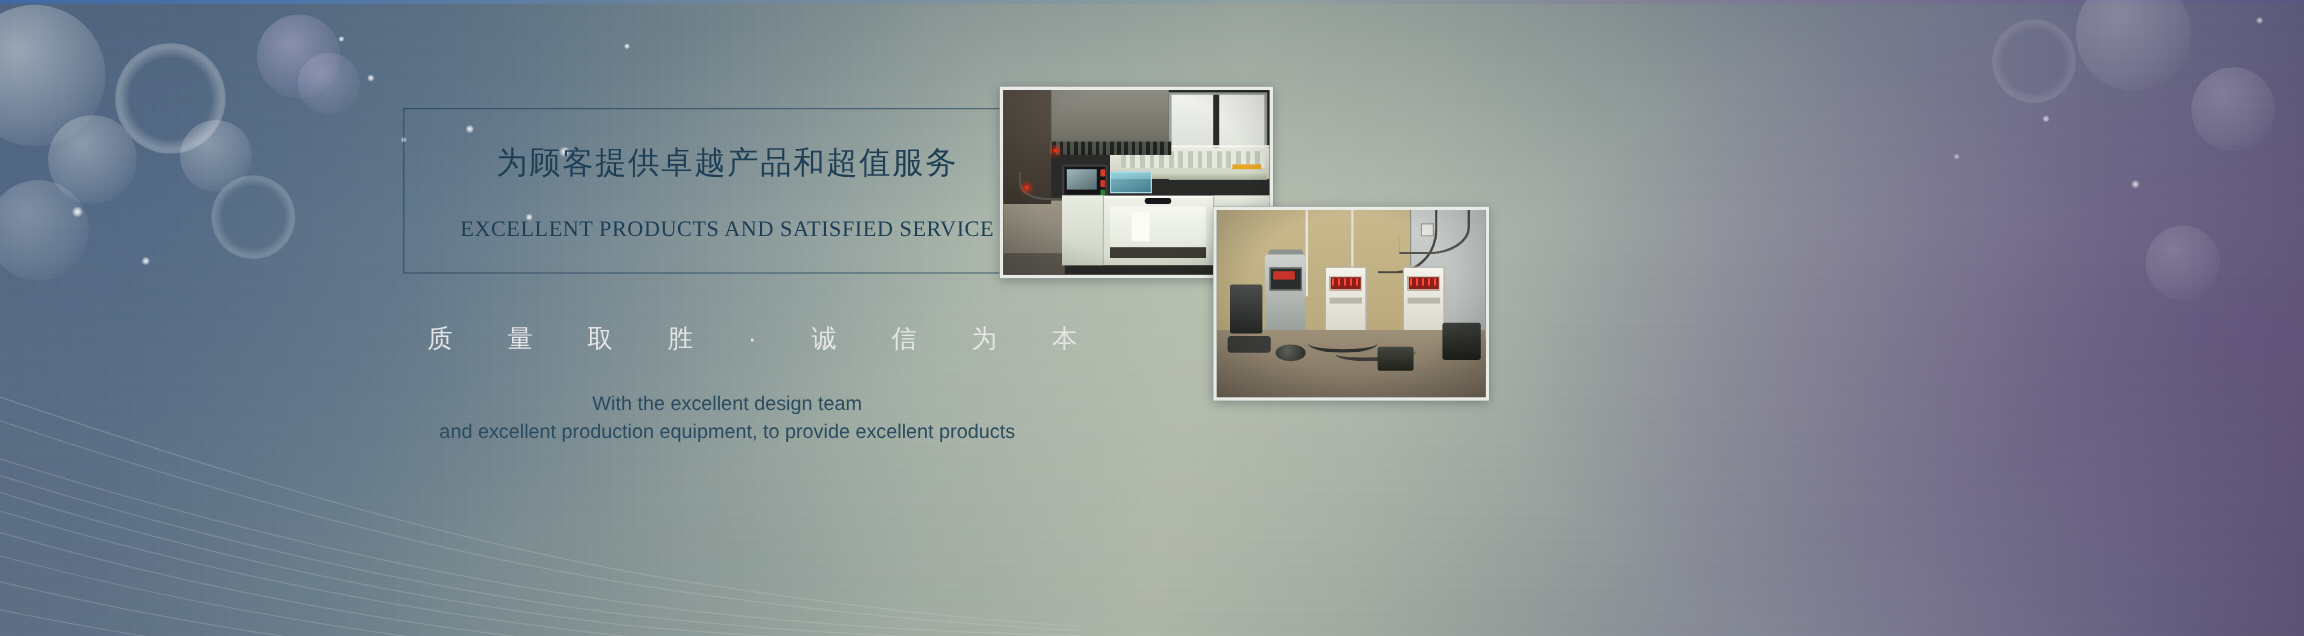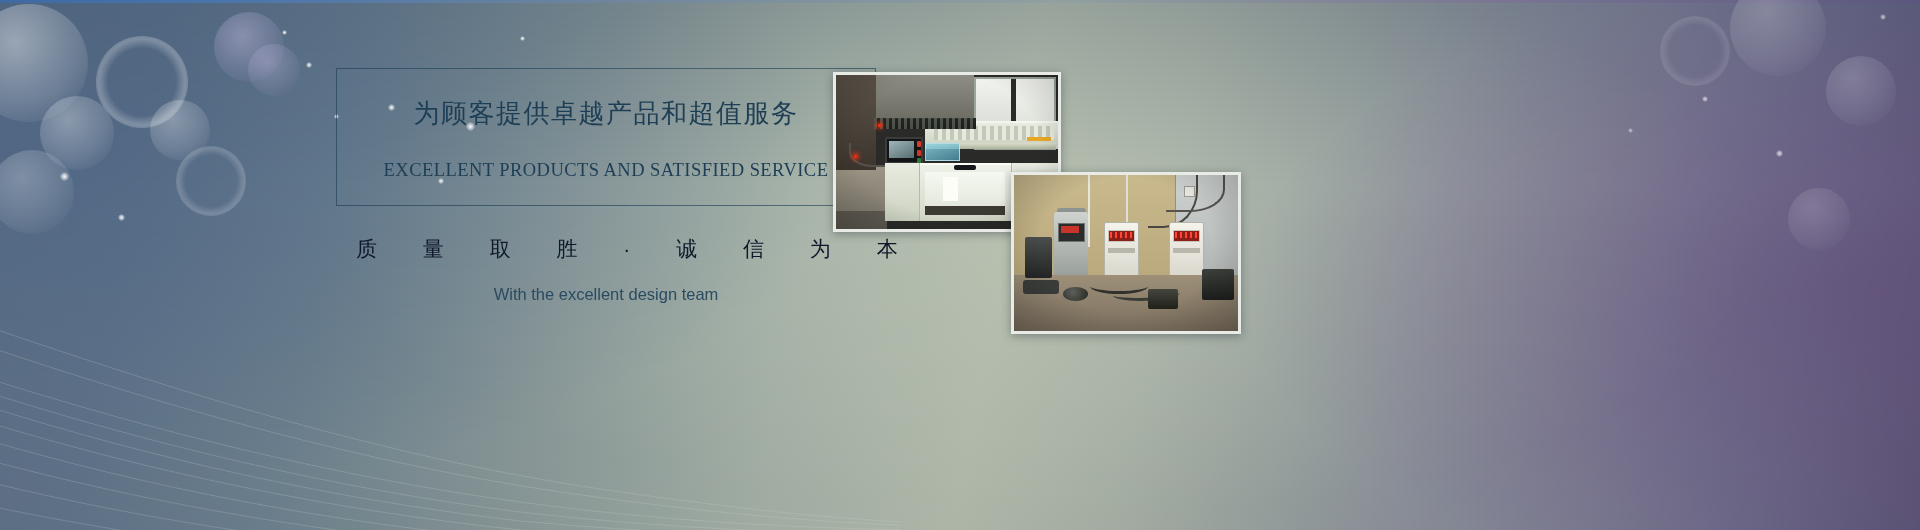--- a/index.html
+++ b/index.html
@@ -68,21 +68,21 @@
   .bokeh.violet {
     background:radial-gradient(circle at 40% 35%, rgba(214,200,238,.40), rgba(190,172,225,.14) 60%, rgba(190,172,225,0) 85%);
   }
 
   
   .waves { position:absolute; left:0; bottom:0; width:900px; height:250px; opacity:.40; }
 
   
   .text-block {
     position:absolute;
-    left:336px; top:68px;
+    left:336px; top:90px;
     width:540px;
     text-align:center;
   }
   .frame {
     border:1px solid rgba(28,62,84,.62);
     padding:28px 20px 24px;
     position:relative;
   }
   .headline-cn {
     font-size:26px;
@@ -94,29 +94,29 @@
   }
   .headline-en {
     margin-top:30px;
     font-family:"Liberation Serif", serif;
     font-size:18.5px;
     letter-spacing:.45px;
     color:#1d3e54;
     white-space:nowrap;
   }
   .slogan-cn {
-    margin-top:29px;
+    margin-top:40px;
     font-size:21px;
-    color:#0f172a;
+    color:#e5e5e5;
     letter-spacing:20px;
     padding-left:20px;
     white-space:nowrap;
   }
   .paragraph-en {
-    margin-top:20px;
+    margin-top:30px;
     font-size:16.5px;
     line-height:23.5px;
     color:#2a4b60;
     white-space:nowrap;
   }
   .paragraph-en span { display:block; }
 
   
   .photo {
     position:absolute;
@@ -320,20 +320,21 @@
   </svg>
 
   <div class="text-block">
     <div class="frame">
       <div class="headline-cn">为顾客提供卓越产品和超值服务</div>
       <div class="headline-en">EXCELLENT PRODUCTS AND SATISFIED SERVICE</div>
     </div>
     <div class="slogan-cn">质 量 取 胜 · 诚 信 为 本</div>
     <div class="paragraph-en">
       <span>With the excellent design team</span>
+      <span>and excellent production equipment, to provide excellent products</span>
     </div>
   </div>
 
   <div class="photo" id="photo-smt">
     <div class="photo-inner">
       <div class="p1-floor"></div>
         <div class="p1-floor2"></div>
       <div class="p1-wallL"></div>
         <div class="p1-wallM"></div>
       <div class="p1-win1"></div>

